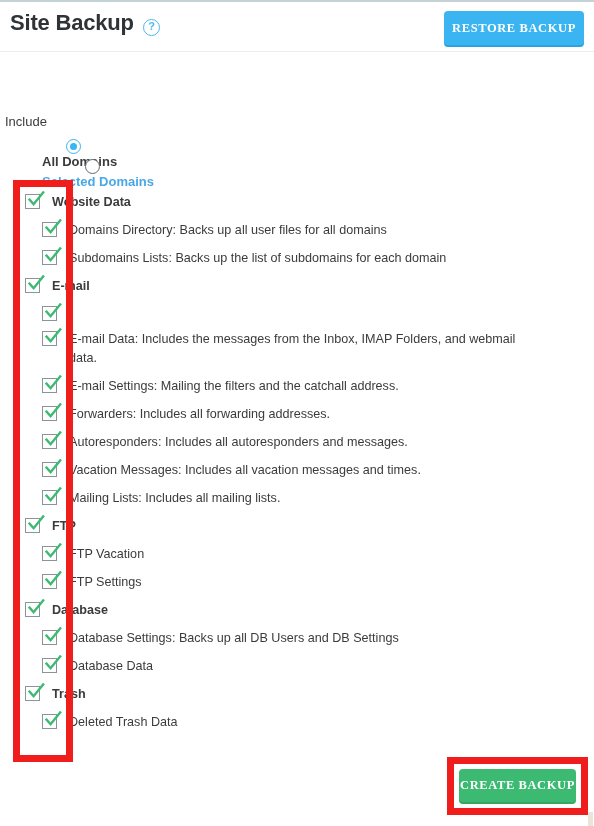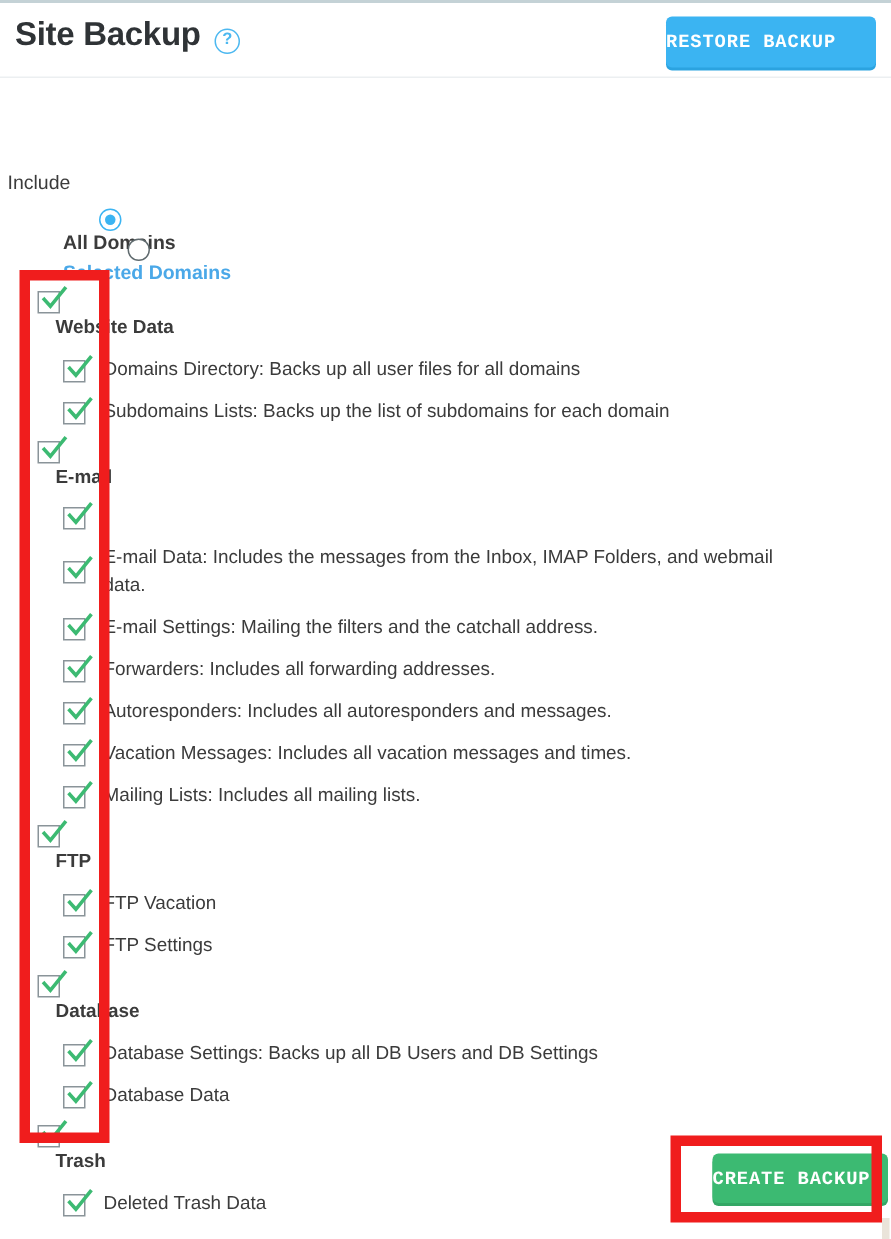--- a/index.html
+++ b/index.html
@@ -59,29 +59,28 @@
     line-height: 13px;
     text-align: center;
     font-weight: bold;
     font-family: "Liberation Sans", sans-serif;
   }
 
   .btn {
     border: 0;
     border-radius: 4px;
     color: #ffffff;
-    font-family: Liberation Mono, monospace;
+    font-family: Liberation Serif, serif;
     font-size: 12.5px;
     font-weight: bold;
     letter-spacing: 0.6px;
     cursor: pointer;
     padding: 0;
-    text-align: left;
+    text-align: center;
     white-space: nowrap;
-    margin-left: 16px;
   }
   .btn-restore {
     position: absolute;
     right: 10px;
     top: 9px;
     width: 140px;
     height: 34px;
     background: #3bb4f2;
     box-shadow: 0 2px 0 0 #2ba3e0;
   }
@@ -154,22 +153,22 @@
     left: 0;
     top: 193px;
     width: 594px;
   }
   .cb-row {
     position: relative;
     display: flex;
     align-items: flex-start;
     margin-bottom: 9px;
   }
-  .cb-row.lvl0 { padding-left: 25px; flex-direction: column; }
-  .cb-row.lvl1 { padding-left: 42px; align-items: center; }
+  .cb-row.lvl0 { padding-left: 25px; }
+  .cb-row.lvl1 { padding-left: 42px; }
 
   .checkbox {
     position: relative;
     width: 15px;
     height: 15px;
     box-sizing: border-box;
     border: 1.2px solid #8a9499;
     background: #ffffff;
     flex: 0 0 auto;
     margin-top: 1px;

